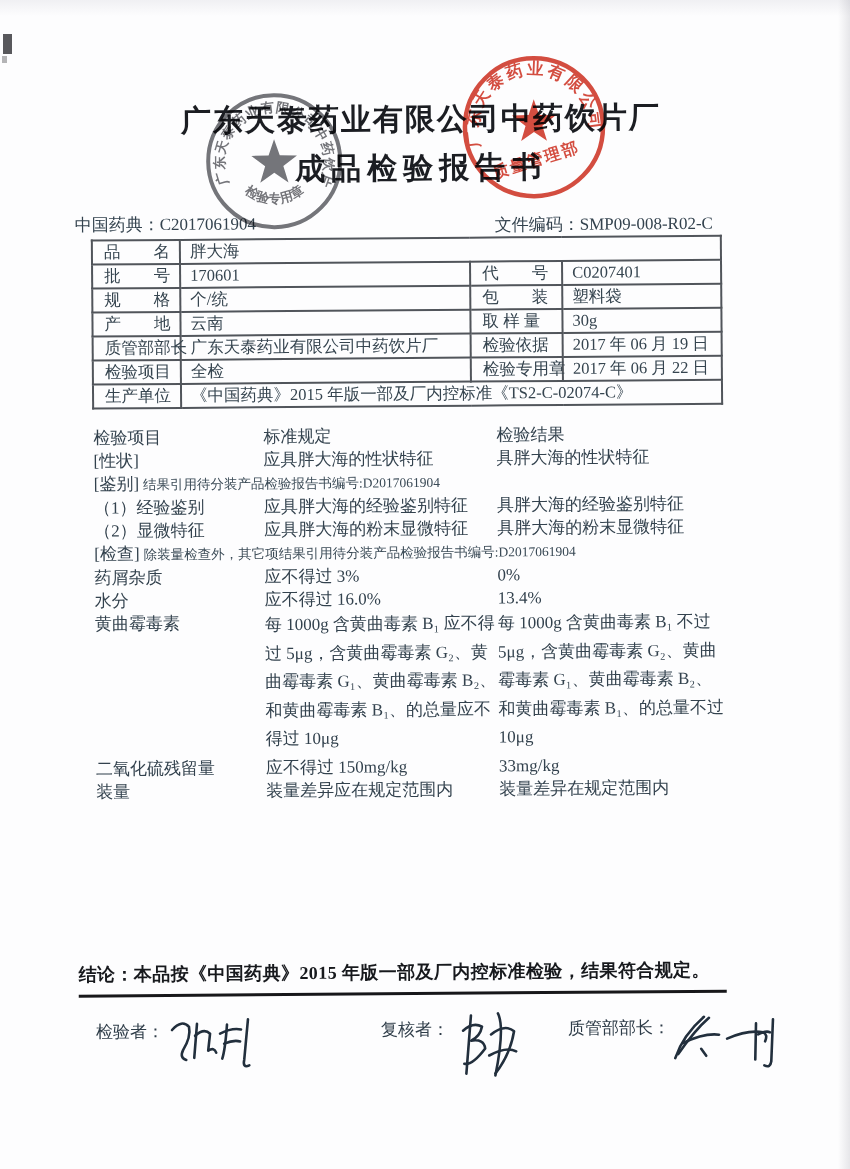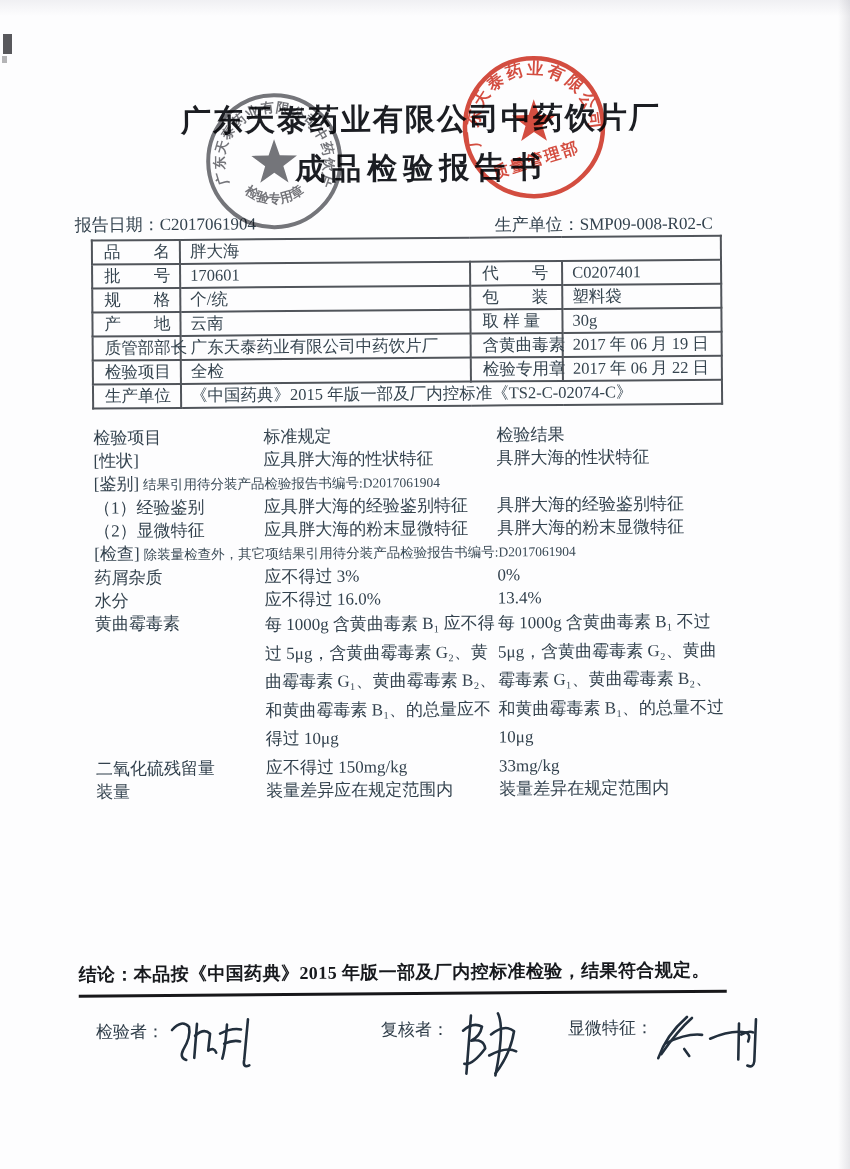--- a/index.html
+++ b/index.html
@@ -68,22 +68,22 @@
   <div class="artifact" style="left:3px;top:34px;width:9px;height:20px;background:#2e2e33;opacity:.8;"></div>
   <div class="artifact" style="left:2px;top:56px;width:5px;height:7px;background:#5a5a60;opacity:.45;"></div>
 
   <div class="tilt">
 
     <div class="title">
       <div class="l1">广东天泰药业有限公司中药饮片厂</div>
       <div class="l2">成品检验报告书</div>
     </div>
 
-    <div class="meta-left"><span>报告日期：</span><span>C2017061904</span></div>
-    <div class="meta-right"><span>生产单位：</span><span>SMP09-008-R02-C</span></div>
+    <div class="meta-left"><span>中国药典：</span><span>C2017061904</span></div>
+    <div class="meta-right"><span>文件编码：</span><span>SMP09-008-R02-C</span></div>
 
     <table class="info-table">
       <colgroup>
           <col style="width:88px">
           <col style="width:290px">
           <col style="width:92px">
           <col style="width:159px">
         </colgroup>
       <tbody>
           <tr>
@@ -104,21 +104,21 @@
       </tr>
       <tr>
         <td class="lbl">产　　地</td>
         <td>云南</td>
         <td class="lbl">取 样 量</td>
         <td>30g</td>
       </tr>
       <tr>
         <td class="lbl">质管部部长</td>
         <td>广东天泰药业有限公司中药饮片厂</td>
-        <td class="lbl">含黄曲毒素</td>
+        <td class="lbl">检验依据</td>
         <td>2017 年 06 月 19 日</td>
       </tr>
       <tr>
         <td class="lbl">检验项目</td>
         <td>全检</td>
         <td class="lbl">检验专用章</td>
         <td>2017 年 06 月 22 日</td>
       </tr>
       <tr>
         <td class="lbl">生产单位</td>
@@ -213,21 +213,21 @@
       <svg width="82" height="72" viewBox="0 0 82 72">
         <path class="ink" d="M22,6 l-5,58"></path>
         <path class="ink" d="M14,21 q10,-9 19,-4 q-2,10 -11,14 q13,-2 14,8 q-13,17 -21,15"></path>
         <path class="ink" d="M49,4 q7,14 -3,62"></path>
         <path class="ink" d="M42,25 q14,-11 23,-3 q-4,23 -19,42"></path>
         <path class="ink" d="M40,46 q17,-9 27,-4"></path>
       </svg>
     </div>
 
     <div class="sig" id="sig-director">
-      <span>显微特征：</span>
+      <span>质管部部长：</span>
       <svg width="122" height="62" viewBox="0 0 122 62">
         <path class="ink" d="M8,46 q17,-24 31,-36"></path>
         <path class="ink" d="M34,9 q-21,18 -29,41"></path>
         <path class="ink" d="M13,35 q21,-10 36,-8"></path>
         <path class="ink" d="M31,41 l5,7"></path>
         <path class="ink" d="M57,31 q21,-9 36,-6 q5,2 2,9"></path>
         <path class="ink" d="M86,16 l-1,36"></path>
         <path class="ink" d="M103,12 l-2,42 q-1,7 -7,4"></path>
         <path class="ink" d="M88,27 q8,-4 12,-2"></path>
       </svg>

